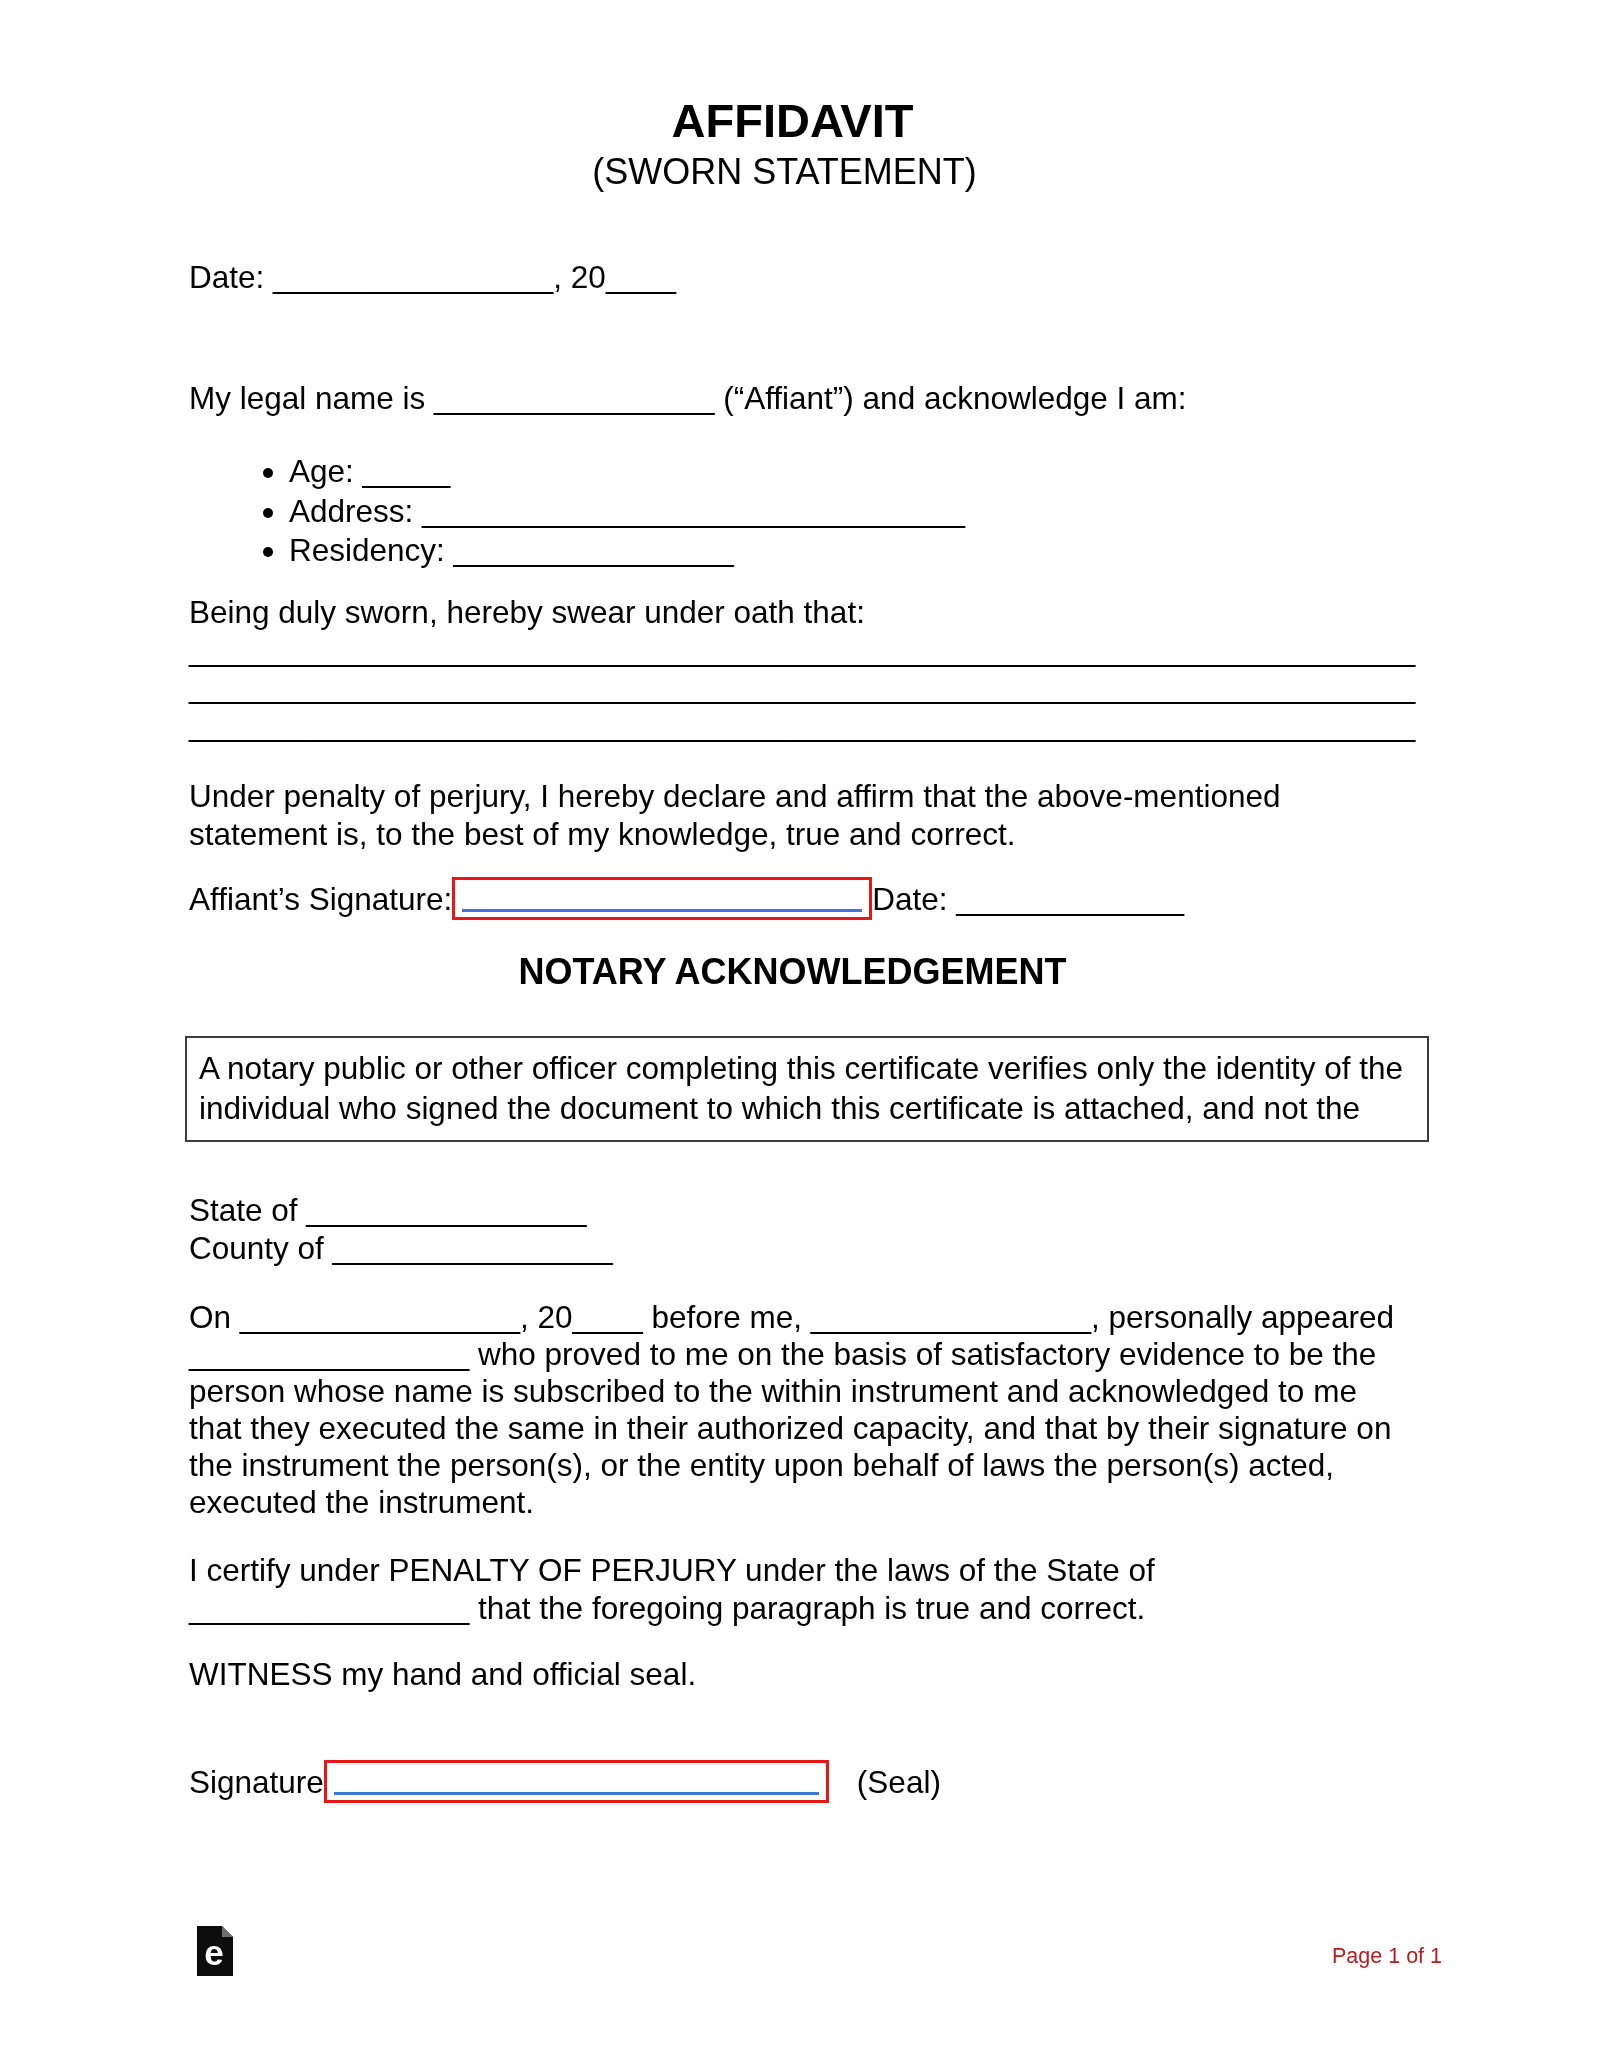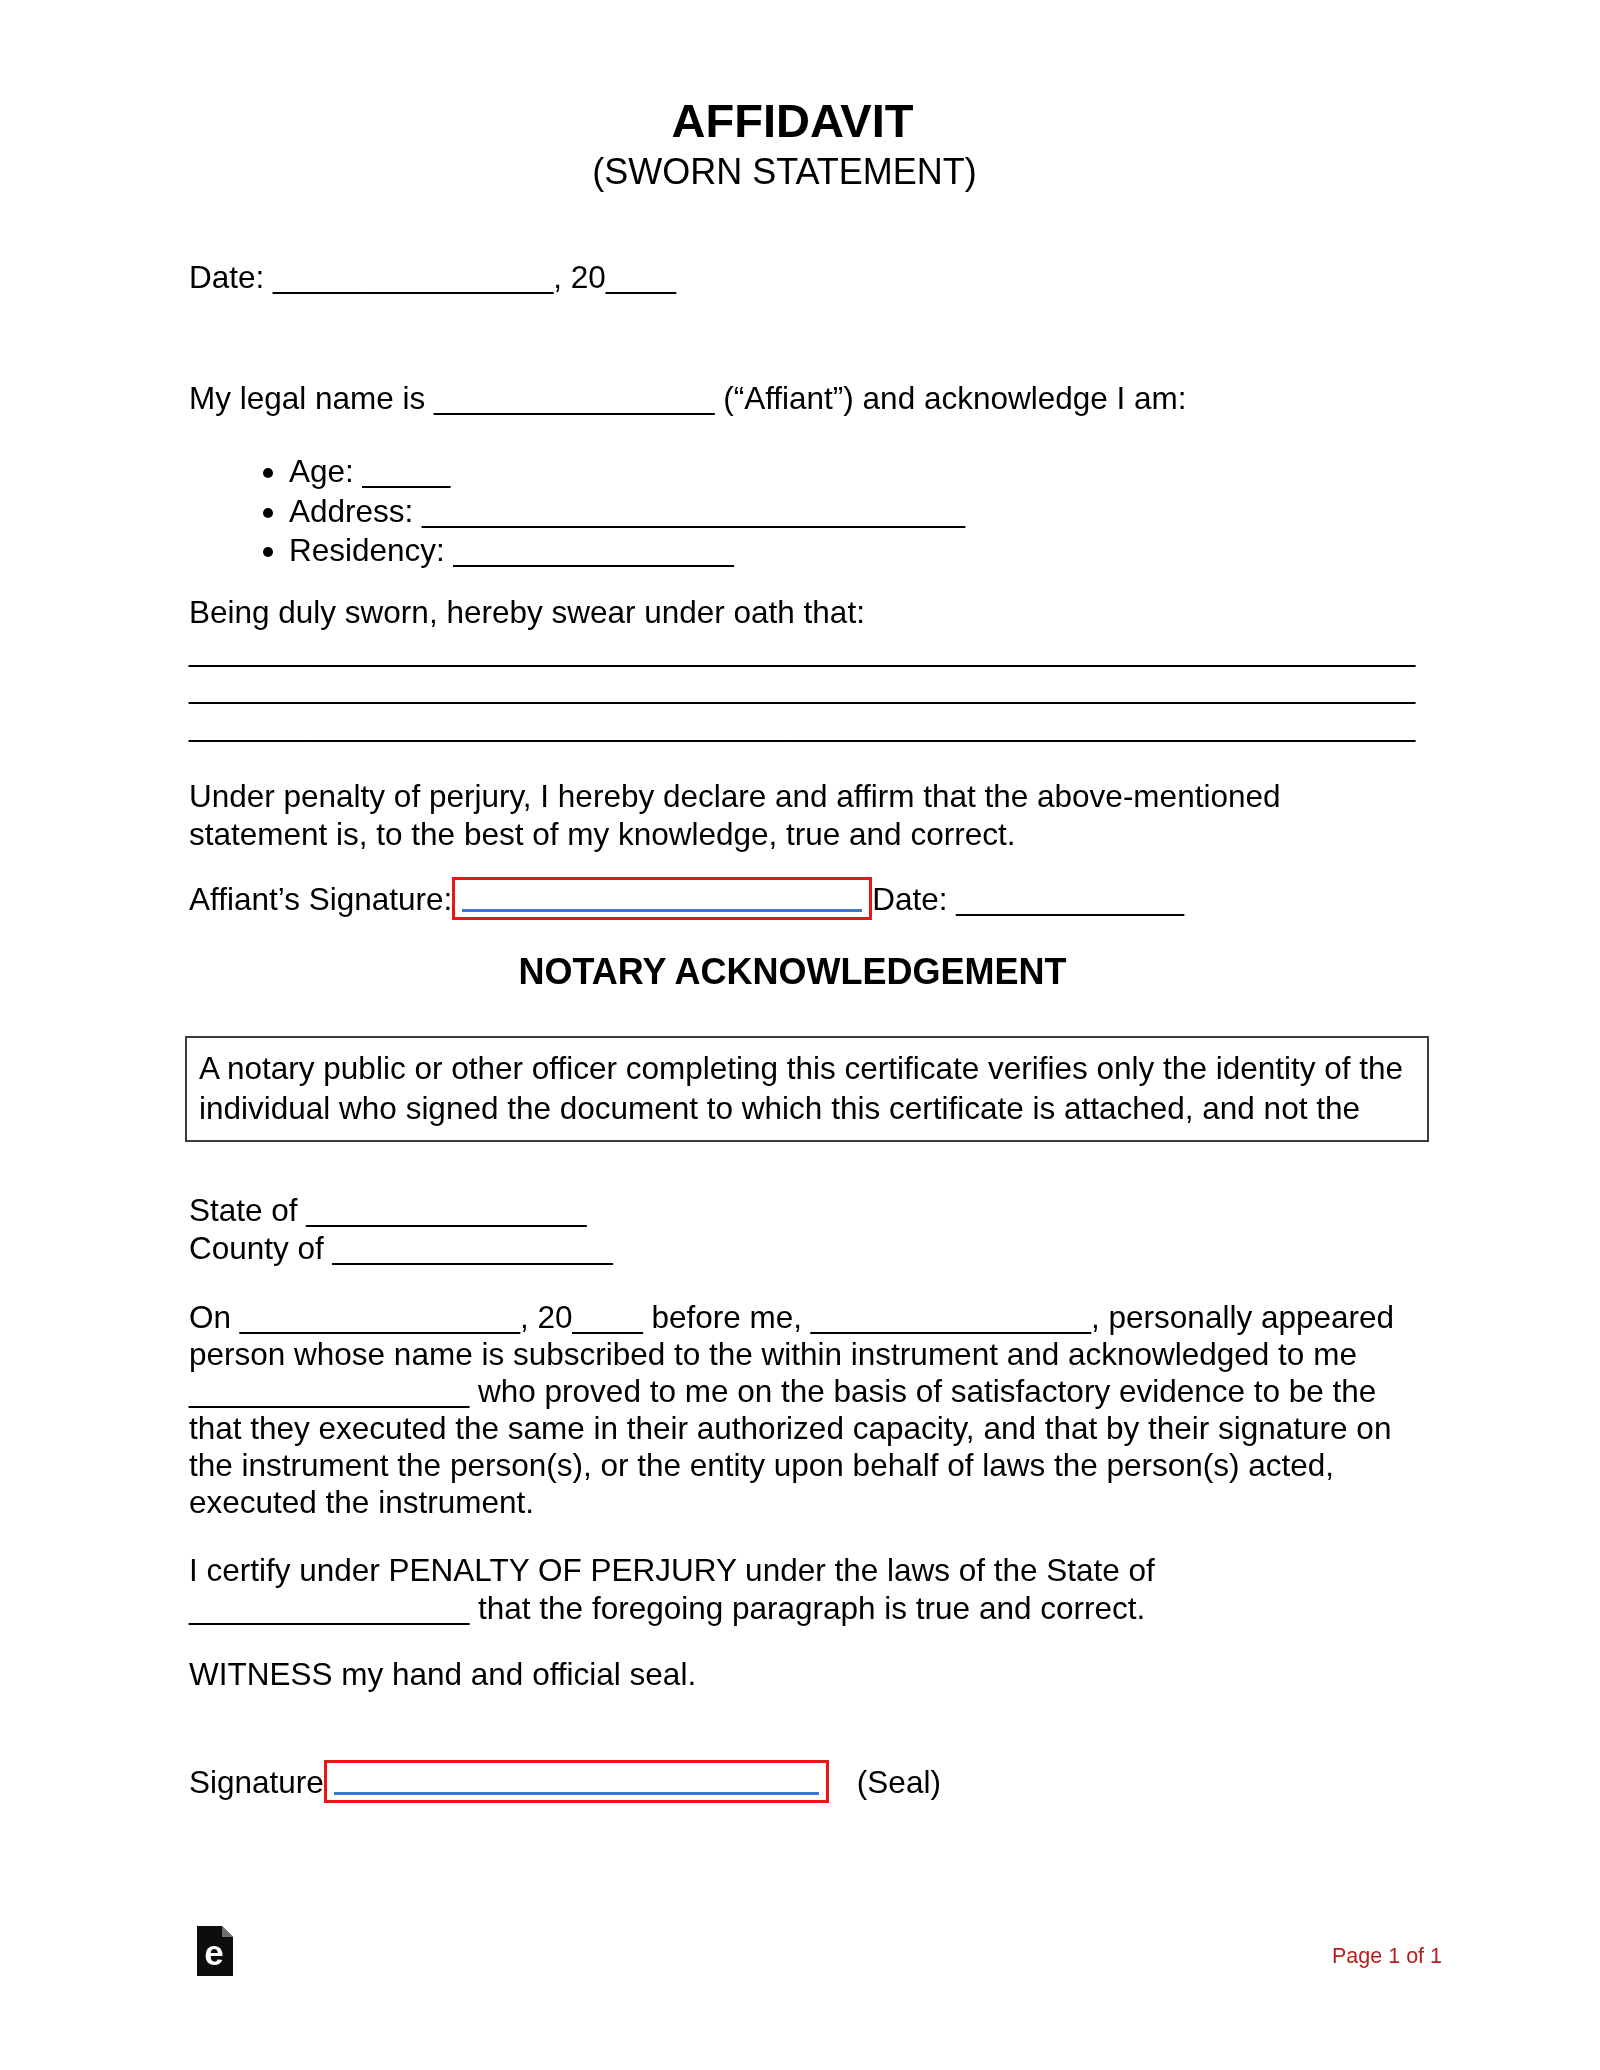--- a/index.html
+++ b/index.html
@@ -138,22 +138,22 @@
     <div class="line">individual who signed the document to which this certificate is attached, and not the</div>
   </div>
 
   <div class="abs content body-text state-county-block">
     <div class="line">State of ________________</div>
     <div class="line">County of ________________</div>
   </div>
 
   <div class="abs content body-text ack-block">
     <div class="line">On ________________, 20____ before me, ________________, personally appeared</div>
+    <div class="line">________________ who proved to me on the basis of satisfactory evidence to be the</div>
     <div class="line">person whose name is subscribed to the within instrument and acknowledged to me</div>
-    <div class="line">________________ who proved to me on the basis of satisfactory evidence to be the</div>
     <div class="line">that they executed the same in their authorized capacity, and that by their signature on</div>
     <div class="line">the instrument the person(s), or the entity upon behalf of laws the person(s) acted,</div>
     <div class="line">executed the instrument.</div>
   </div>
 
   <div class="abs content body-text certify-block">
     <div class="line">I certify under PENALTY OF PERJURY under the laws of the State of</div>
     <div class="line">________________ that the foregoing paragraph is true and correct.</div>
   </div>
 

